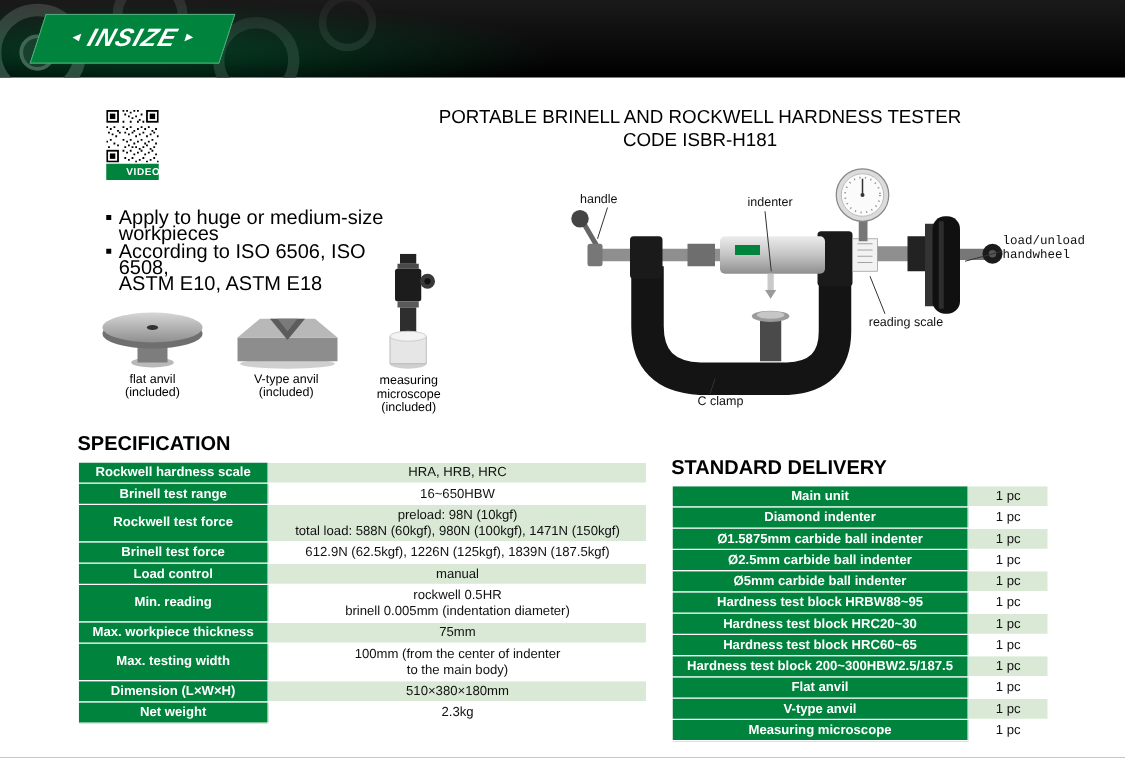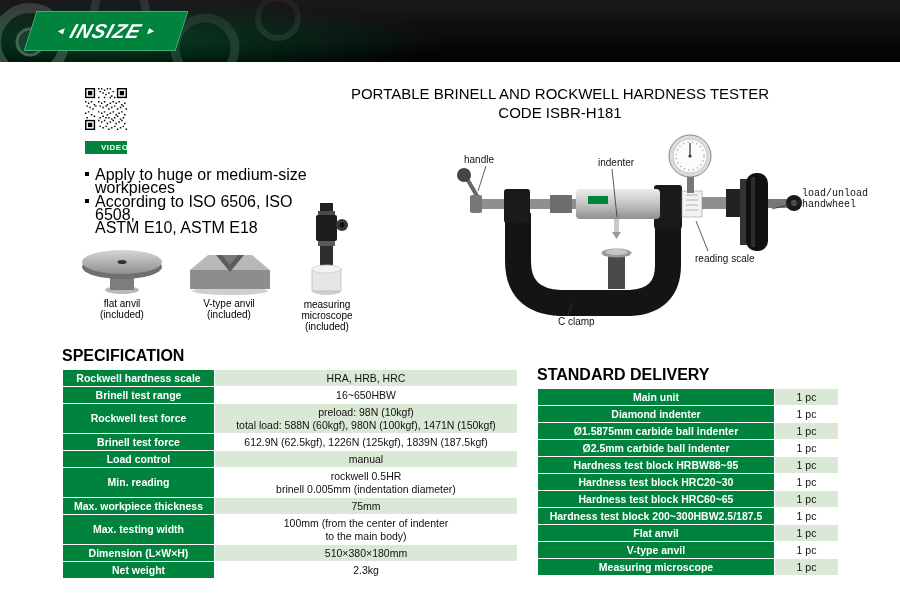--- a/index.html
+++ b/index.html
@@ -23,21 +23,21 @@
   .logo-arrow { color:#fff; font-size:10px; line-height:10px; }
   .logo-text { color:#fff; font-weight:bold; font-style:italic; font-size:20px; letter-spacing:1px; }
 
   
   .title { position:absolute; left:290px; top:84px; width:540px; text-align:center;
     font-weight:normal; font-size:15px; line-height:19px; }
 
   
   .qr-wrap { position:absolute; left:85px; top:88px; width:42px; }
   .qr-code { display:block; width:42px; height:42px; }
-  .video-badge { margin-top:11px; background:var(--brand-green,#00843d); color:#fff;
+  .video-badge { margin-top:1px; background:var(--brand-green,#00843d); color:#fff;
     font-size:8px; font-weight:bold; text-align:center; padding:2px 16px; letter-spacing:.5px; }
 
   
   .features { position:absolute; left:85px; top:168px; width:240px; font-size:16px; line-height:13px; }
   .feature { display:flex; gap:6px; margin-bottom:1px; }
   .bullet { flex:0 0 auto; width:4px; height:4px; background:#000; margin-top:4px; }
   .feature-text { white-space:pre-line; }
 
   
   .accessory { position:absolute; text-align:center; font-size:10px; line-height:11px; }
@@ -312,20 +312,24 @@
           </tr>
       <tr>
         <td class="item">Ø1.5875mm carbide ball indenter</td>
         <td class="qty">1 pc</td>
           </tr>
       <tr>
         <td class="item">Ø2.5mm carbide ball indenter</td>
         <td class="qty">1 pc</td>
           </tr>
       <tr>
+        <td class="item">Ø5mm carbide ball indenter</td>
+        <td class="qty">1 pc</td>
+          </tr>
+      <tr>
         <td class="item">Hardness test block HRBW88~95</td>
         <td class="qty">1 pc</td>
           </tr>
       <tr>
         <td class="item">Hardness test block HRC20~30</td>
         <td class="qty">1 pc</td>
           </tr>
       <tr>
         <td class="item">Hardness test block HRC60~65</td>
         <td class="qty">1 pc</td>

